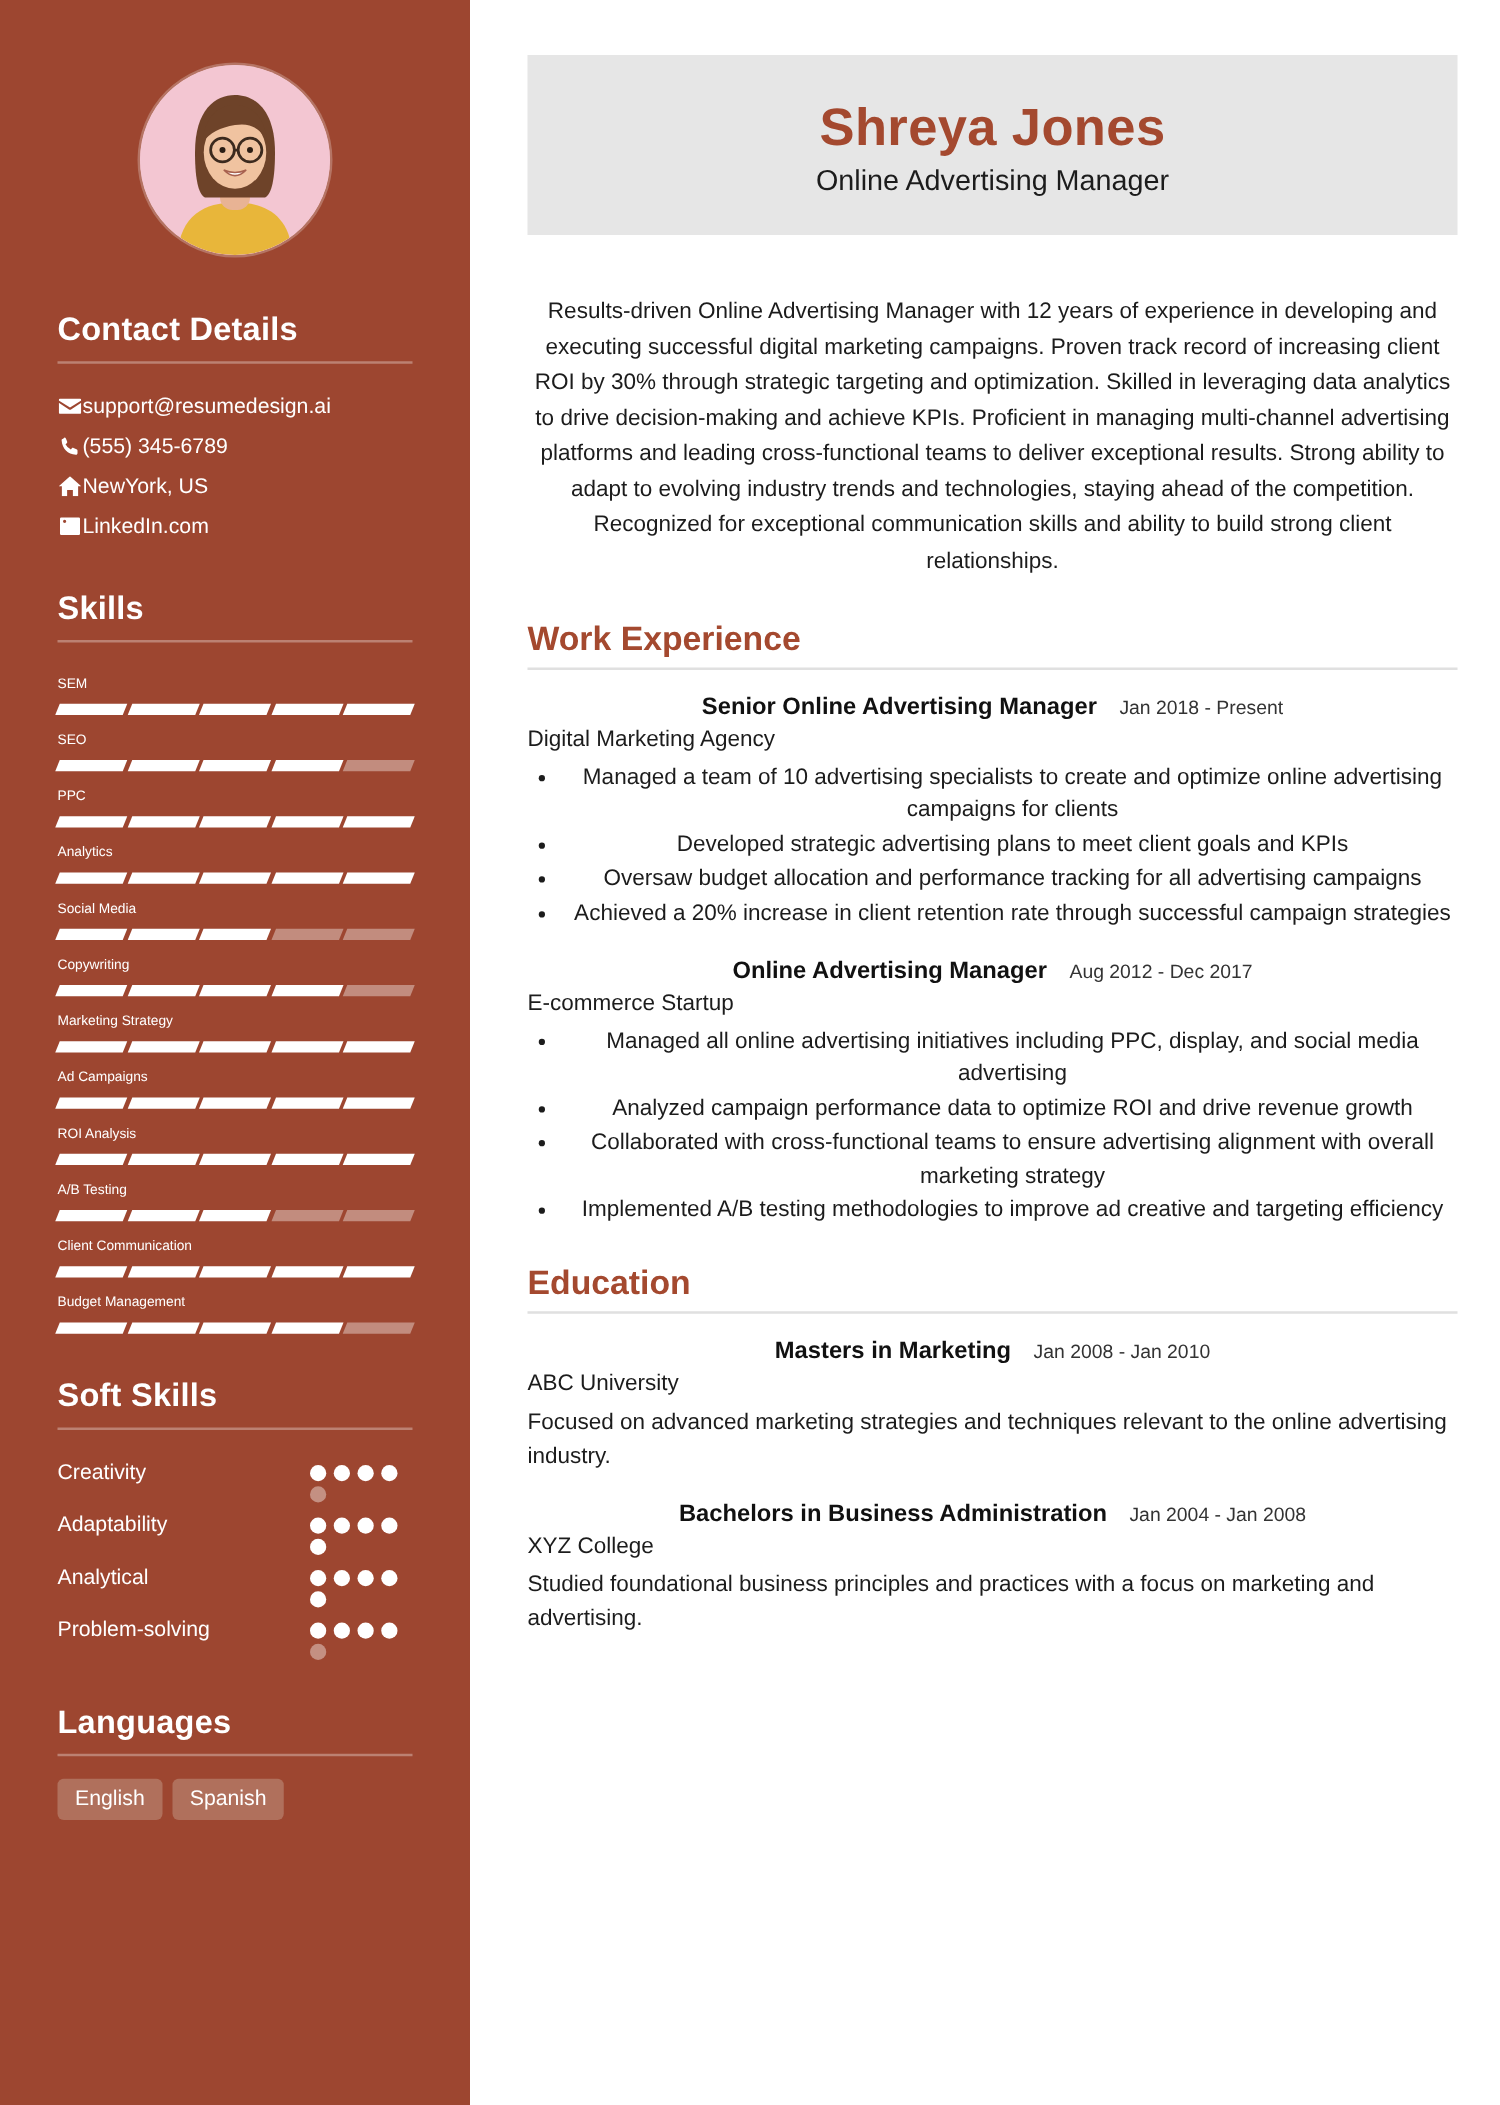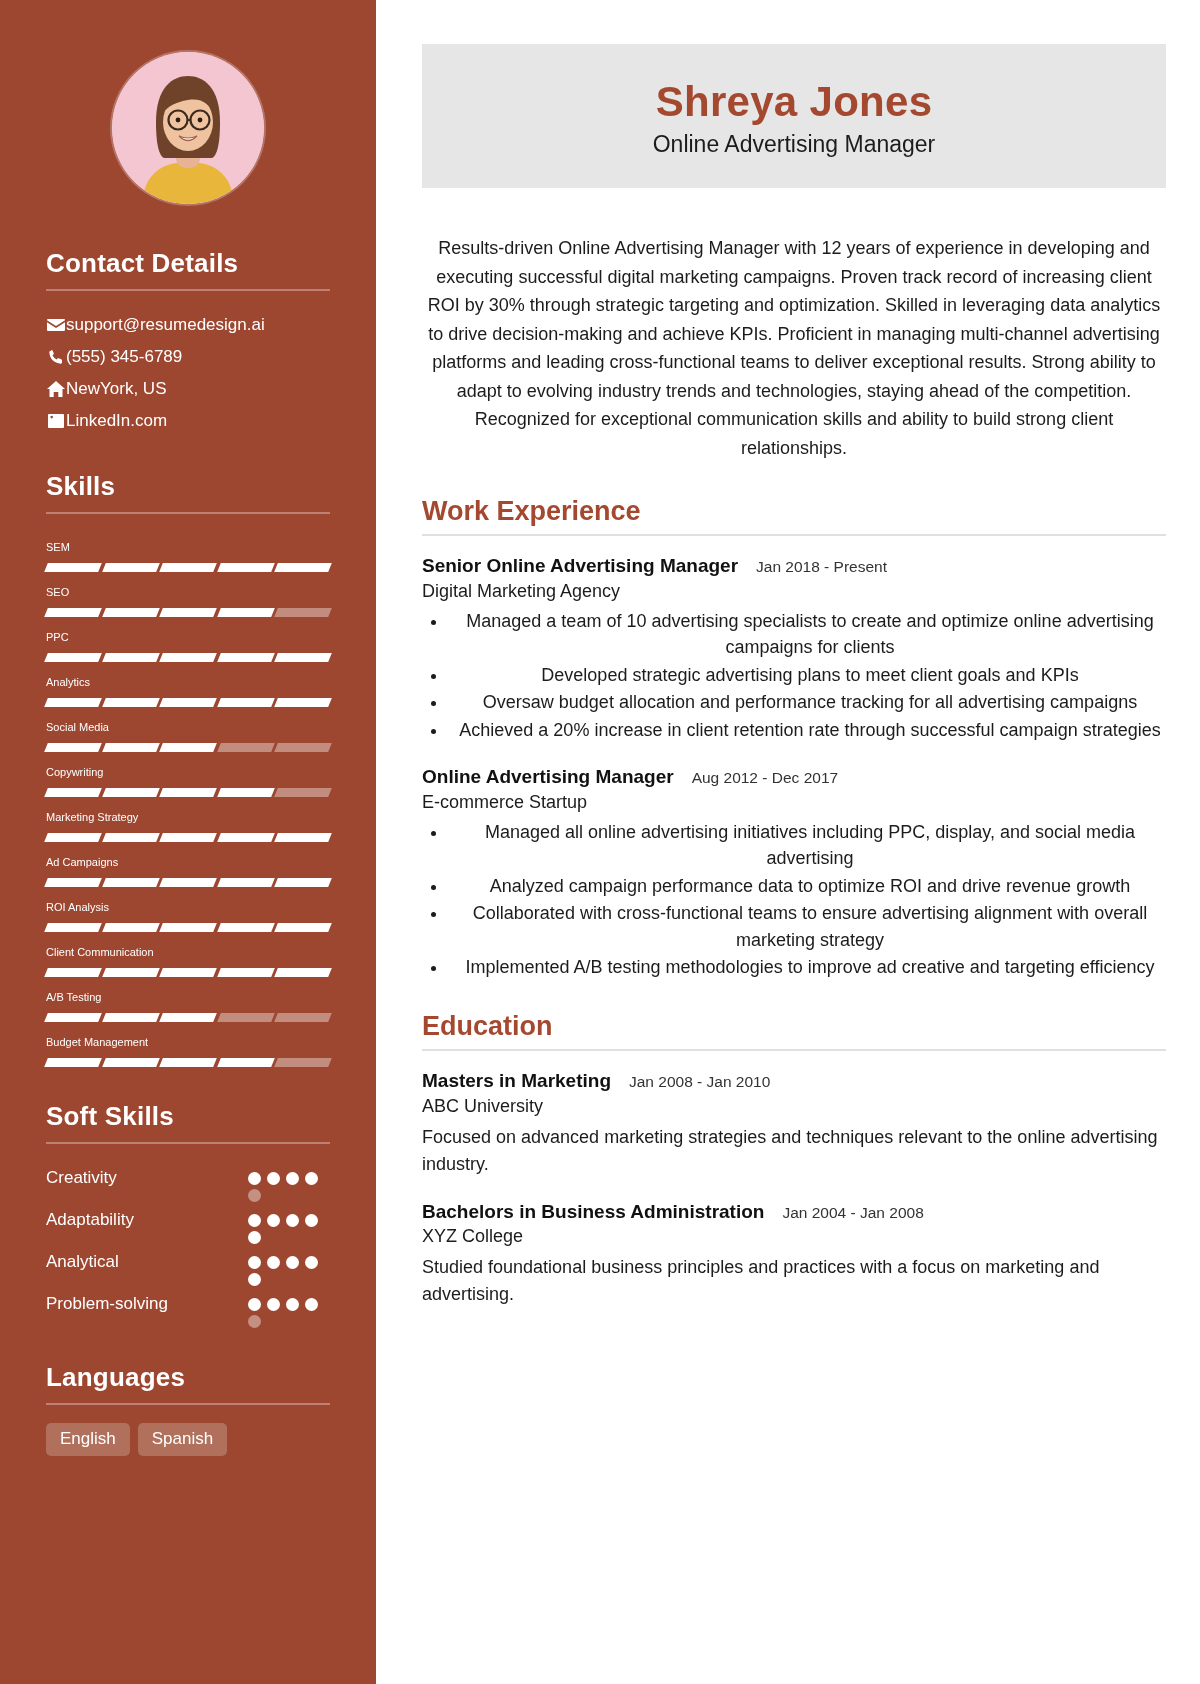--- a/index.html
+++ b/index.html
@@ -178,21 +178,21 @@
     height: 2px;
     background: #e0e0e0;
     margin-bottom: 18px;
   }
   .main-section { margin-bottom: 30px; }
 
   .entry { margin-bottom: 22px; }
   .entry:last-child { margin-bottom: 0; }
   .entry-head {
     display: flex;
-    justify-content: flex-start;
+    justify-content: center;
     align-items: baseline;
     gap: 18px;
   }
   .entry-title {
     font-size: 19px;
     font-weight: bold;
     color: #111111;
     line-height: 1.3;
   }
   .entry-date {
@@ -394,37 +394,37 @@
             <div class="skill-name">ROI Analysis</div>
             <div class="skill-bar">
               <span class="seg on"></span>
               <span class="seg on"></span>
               <span class="seg on"></span>
               <span class="seg on"></span>
               <span class="seg on"></span>
             </div>
           </div>
           <div class="skill-row">
+            <div class="skill-name">A/B Testing</div>
+            <div class="skill-bar">
+              <span class="seg on"></span>
+              <span class="seg on"></span>
+              <span class="seg on"></span>
+              <span class="seg"></span>
+              <span class="seg"></span>
+            </div>
+          </div>
+          <div class="skill-row">
             <div class="skill-name">Client Communication</div>
             <div class="skill-bar">
               <span class="seg on"></span>
               <span class="seg on"></span>
               <span class="seg on"></span>
               <span class="seg on"></span>
               <span class="seg on"></span>
-            </div>
-          </div>
-          <div class="skill-row">
-            <div class="skill-name">A/B Testing</div>
-            <div class="skill-bar">
-              <span class="seg on"></span>
-              <span class="seg on"></span>
-              <span class="seg on"></span>
-              <span class="seg"></span>
-              <span class="seg"></span>
             </div>
           </div>
           <div class="skill-row">
             <div class="skill-name">Budget Management</div>
             <div class="skill-bar">
               <span class="seg on"></span>
               <span class="seg on"></span>
               <span class="seg on"></span>
               <span class="seg on"></span>
               <span class="seg"></span>

